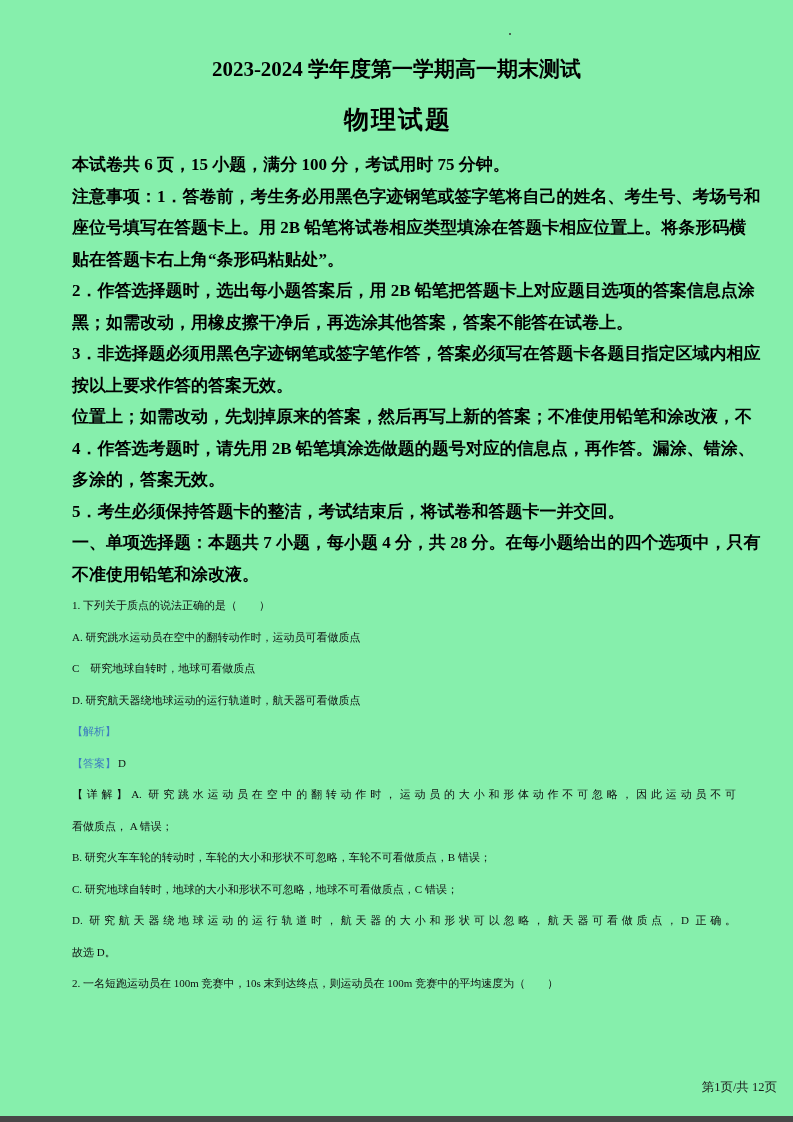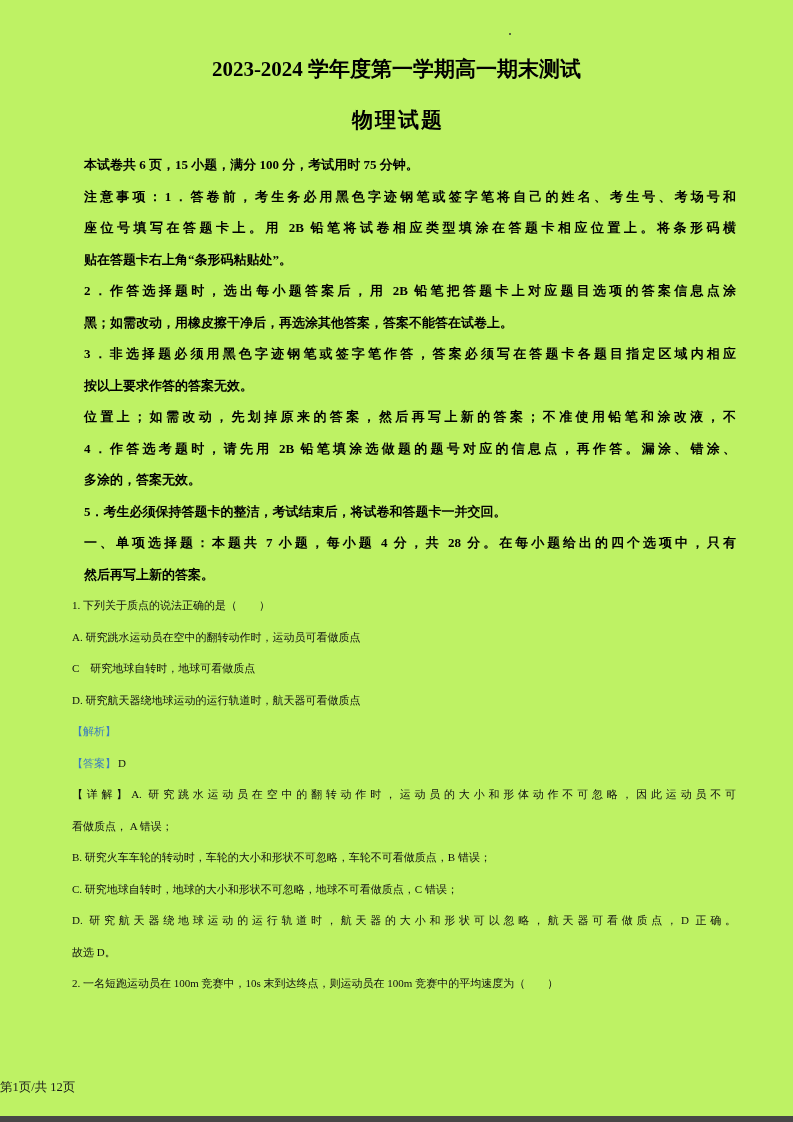--- a/index.html
+++ b/index.html
@@ -1,50 +1,50 @@
 <!DOCTYPE html>
 <html><head>
 <meta charset="utf-8">
 <style>
   html,body{margin:0;padding:0;background:#e8e8e8;}
   .page{
     position:relative;
     width:793px;height:1122px;
-    background:#bef264;
+    background:#86efac;
     overflow:hidden;
     font-family:"Liberation Serif","DejaVu Serif",serif;
     color:#0f0f0f;
   }
   .title{
     margin:0;padding-top:55px;
     text-align:center;
     font-size:21px;line-height:28px;font-weight:700;color:#000;
   }
   .subtitle{
     margin:23px 0 0 3px;
     text-align:center;
-    font-size:21px;line-height:28px;font-weight:700;color:#000;
+    font-size:25px;line-height:28px;font-weight:700;color:#000;
     letter-spacing:2px;
   }
   .content{
     margin:15px 57px 0 72px;
   }
   .line{
     height:31.5px;line-height:31.5px;
     font-size:11px;
     white-space:nowrap;
     color:#0f0f0f;
   }
-  .b{font-weight:700;font-size:13px;color:#000;margin-left:12px;}
+  .b{font-weight:700;font-size:17px;color:#000;}
   .j{text-align:justify;text-align-last:justify;}
   .blue{color:#3e7ebf;}
   .answer-val{margin-left:2px;}
   .footer{
-    position:absolute;left:0;right:3px;bottom:26px;
-    text-align:left;
+    position:absolute;left:0;right:16px;bottom:26px;
+    text-align:right;
     font-size:12.5px;color:#1a1a1a;
   }
   .bottom-bar{
     position:absolute;left:0;right:0;bottom:0;height:6px;
     background:#474747;
   }
   .speck{
     position:absolute;left:509px;top:33px;width:2px;height:2px;
     background:#333;border-radius:50%;
   }
@@ -73,21 +73,21 @@
     <div class="line b j">3．非选择题必须用黑色字迹钢笔或签字笔作答，答案必须写在答题卡各题目指定区域内相应</div>
     <div class="line b">按以上要求作答的答案无效。</div>
     <div class="line b j">位置上；如需改动，先划掉原来的答案，然后再写上新的答案；不准使用铅笔和涂改液，不</div>
 
     <div class="line b j">4．作答选考题时，请先用 2B 铅笔填涂选做题的题号对应的信息点，再作答。漏涂、错涂、</div>
     <div class="line b">多涂的，答案无效。</div>
 
     <div class="line b">5．考生必须保持答题卡的整洁，考试结束后，将试卷和答题卡一并交回。</div>
 
     <div class="line b j">一、单项选择题：本题共 7 小题，每小题 4 分，共 28 分。在每小题给出的四个选项中，只有</div>
-    <div class="line b">然后再写上新的答案。</div>
+    <div class="line b">不准使用铅笔和涂改液。</div>
 
     <div class="line">1. 下列关于质点的说法正确的是（　　）</div>
     <div class="line">A. 研究跳水运动员在空中的翻转动作时，运动员可看做质点</div>
     <div class="line">C　研究地球自转时，地球可看做质点</div>
     <div class="line">D. 研究航天器绕地球运动的运行轨道时，航天器可看做质点</div>
 
     <div class="line">
       <span class="blue">【解析】</span>
     </div>
 

